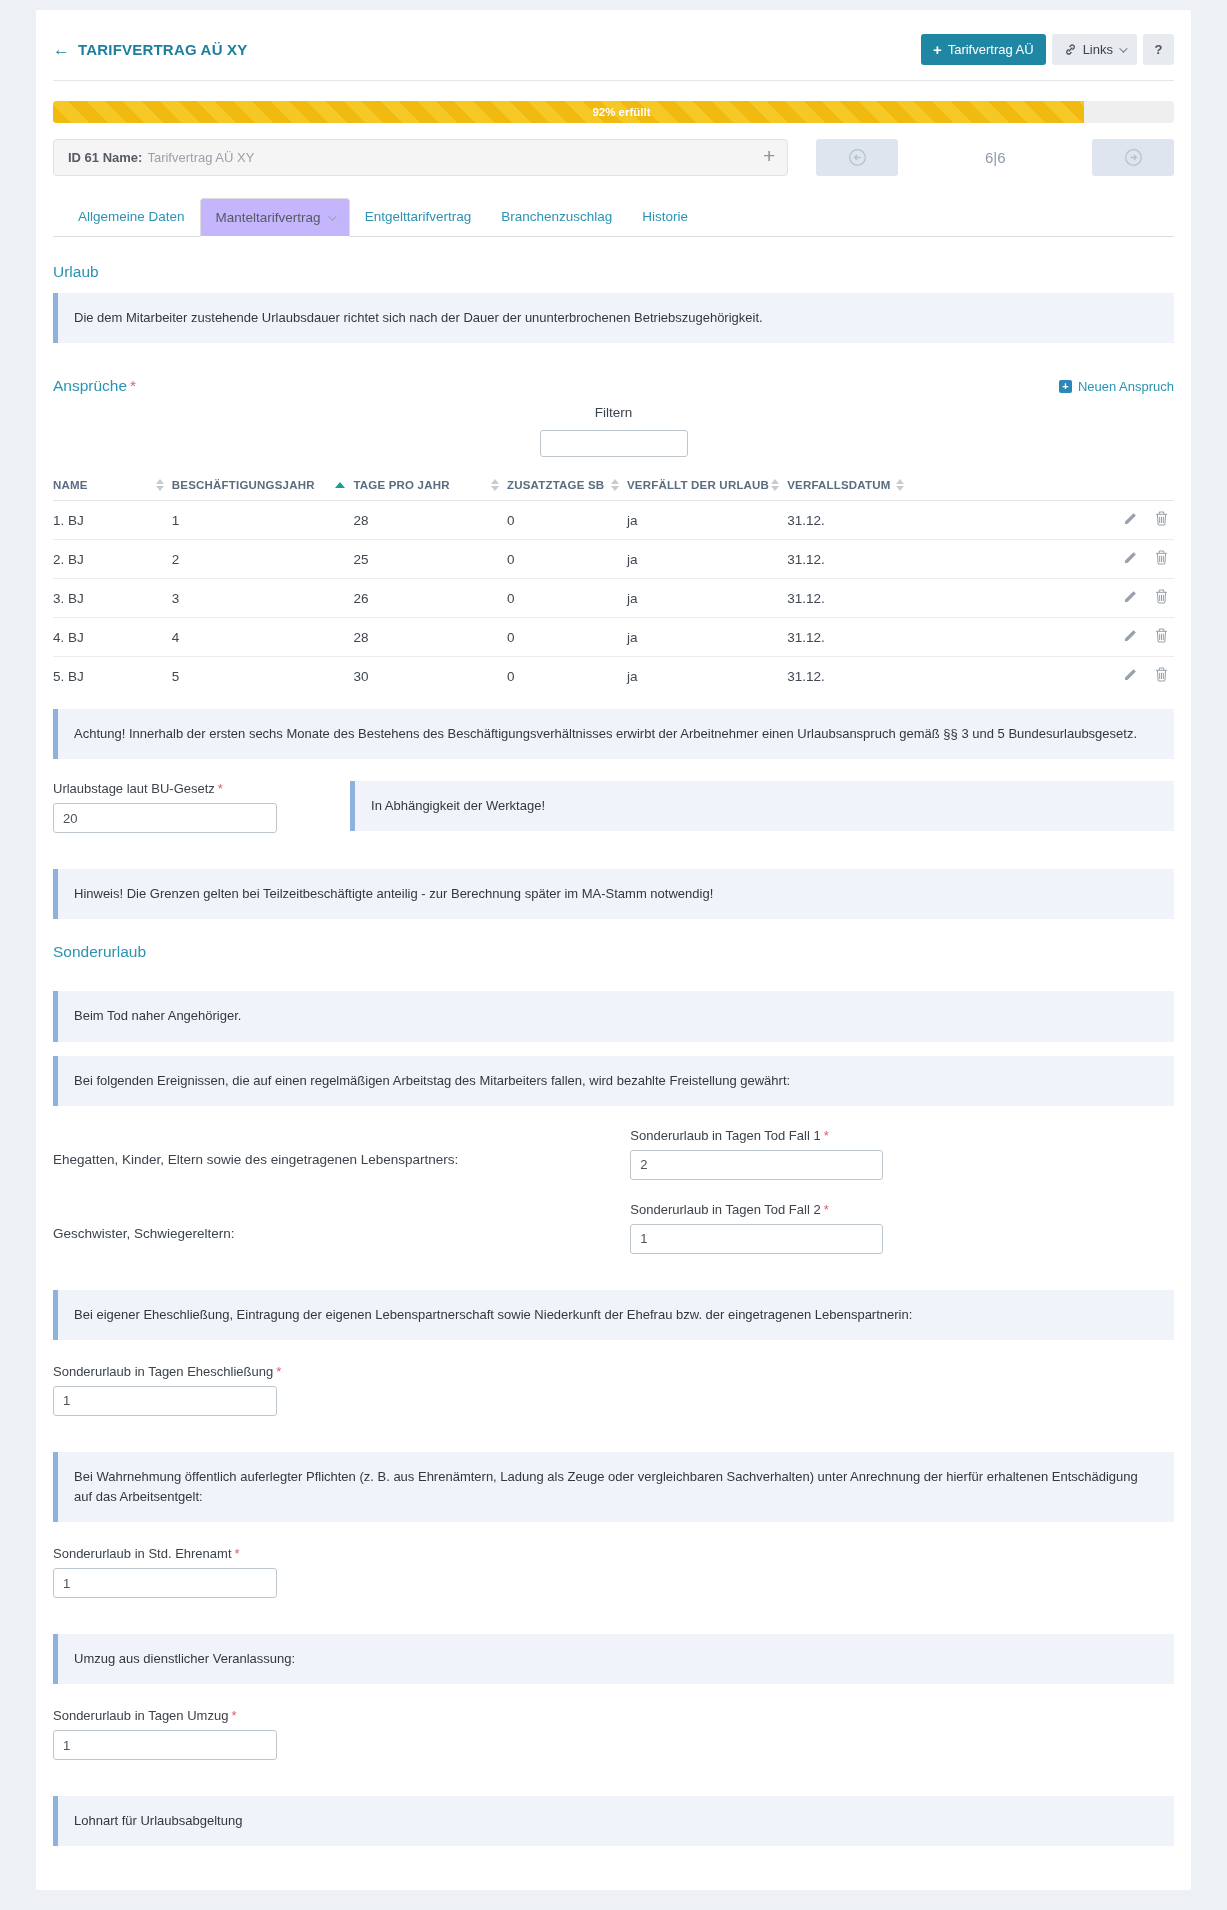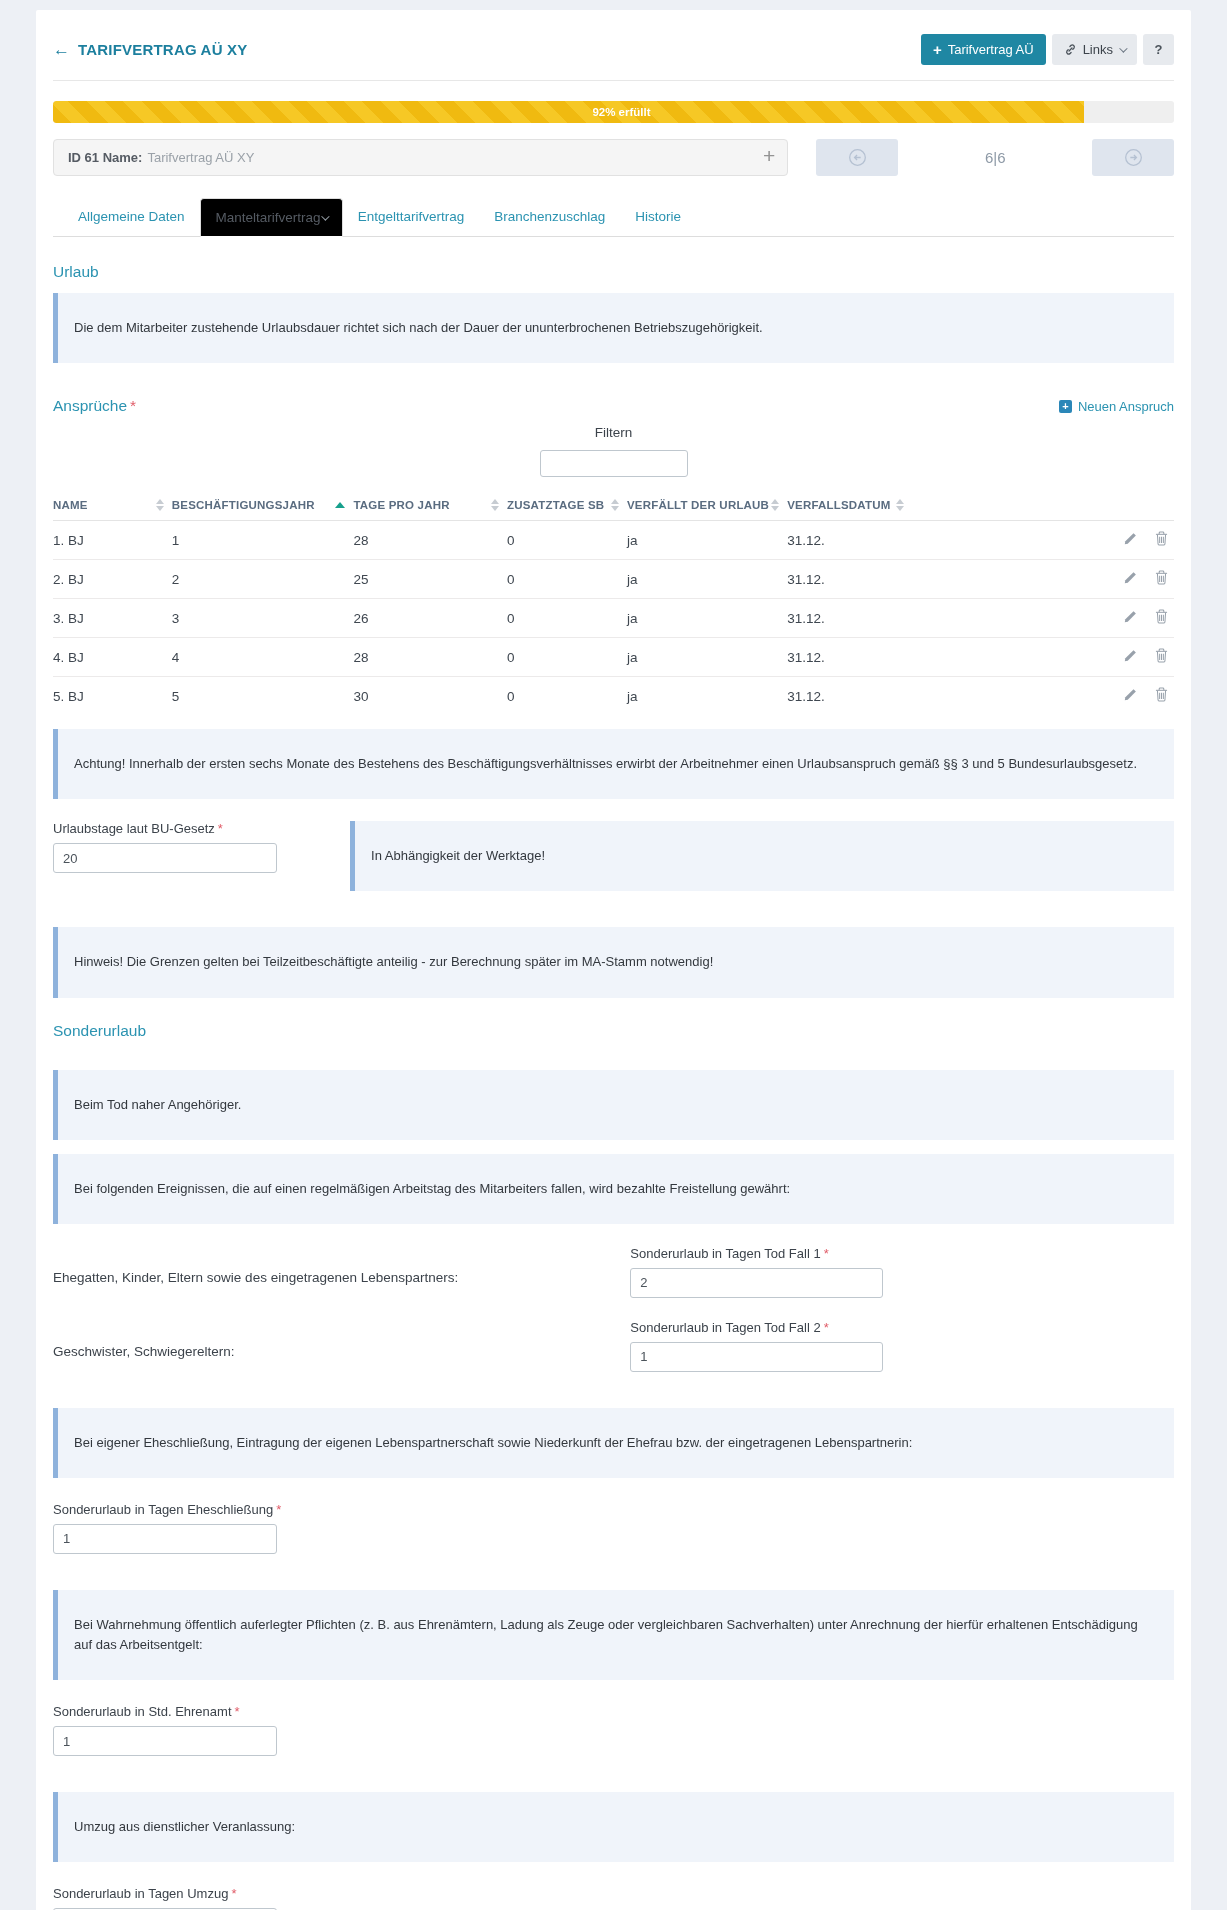--- a/index.html
+++ b/index.html
@@ -40,26 +40,26 @@
   .rec-prefix { font-weight:bold; color:#555b63; margin-right:5px; white-space:nowrap; }
   .rec-value { color:#9aa1a8; white-space:nowrap; }
   .rec-plus { position:absolute; right:12px; top:4px; font-size:21px; font-weight:300; color:#939393; cursor:pointer; }
   .rec-nav { flex:1; display:flex; align-items:center; justify-content:space-between; padding-left:28px; }
   .nav-btn { width:82px; height:37px; background:#dfe5ee; border:none; border-radius:3px; display:inline-flex; align-items:center; justify-content:center; cursor:default; }
   .rec-counter { color:#8d99a6; font-size:15px; }
 
   
   .tabs { display:flex; margin-top:22px; border-bottom:1px solid #ddd; padding-left:10px; }
   .tab { padding:11px 15px; color:#2b93b1; cursor:pointer; font-size:13.5px; }
-  .tab.active { background:#000000; border:1px solid #ddd; border-bottom:1px solid #fff; border-radius:4px 4px 0 0; color:#555b63; margin-bottom:-1px; display:flex; align-items:center; }
+  .tab.active { background:#c4b5fd; border:1px solid #ddd; border-bottom:1px solid #fff; border-radius:4px 4px 0 0; color:#555b63; margin-bottom:-1px; display:flex; align-items:center; gap:7px; }
   .tab .chev { border-color:#98a0a8; }
 
   
   .sec-title { color:#2b93b1; font-size:15.5px; margin-top:26px; }
-  .info-box { background:#f0f4fa; border-left:5px solid #8eb2dc; padding:25px 16px; color:#33383e; line-height:1.55; margin-top:12px; }
+  .info-box { background:#f0f4fa; border-left:5px solid #8eb2dc; padding:15px 16px; color:#33383e; line-height:1.55; margin-top:12px; }
 
   .sec-head-row { display:flex; align-items:center; justify-content:space-between; margin-top:34px; }
   .req { color:#e05c68; margin-left:3px; }
   .add-link { display:inline-flex; align-items:center; gap:6px; color:#2b93b1; cursor:pointer; font-size:13px; }
   .plus-sq { width:13px; height:13px; background:#2b87b8; border-radius:2px; color:#fff; font-size:11px; font-weight:bold; display:inline-flex; align-items:center; justify-content:center; line-height:1; }
   .filter-row { display:flex; align-items:center; justify-content:flex-end; gap:10px; margin-top:10px;flex-direction:column; }
   .filter-label { color:#3c434b; font-size:13.5px; }
   .input { height:30px; border:1px solid #bfc7ce; border-radius:3px; padding:0 9px; font-family:inherit; font-size:13px; color:#4b535b; background:#fff; }
   .filter-input { width:148px; height:27px; }
 

